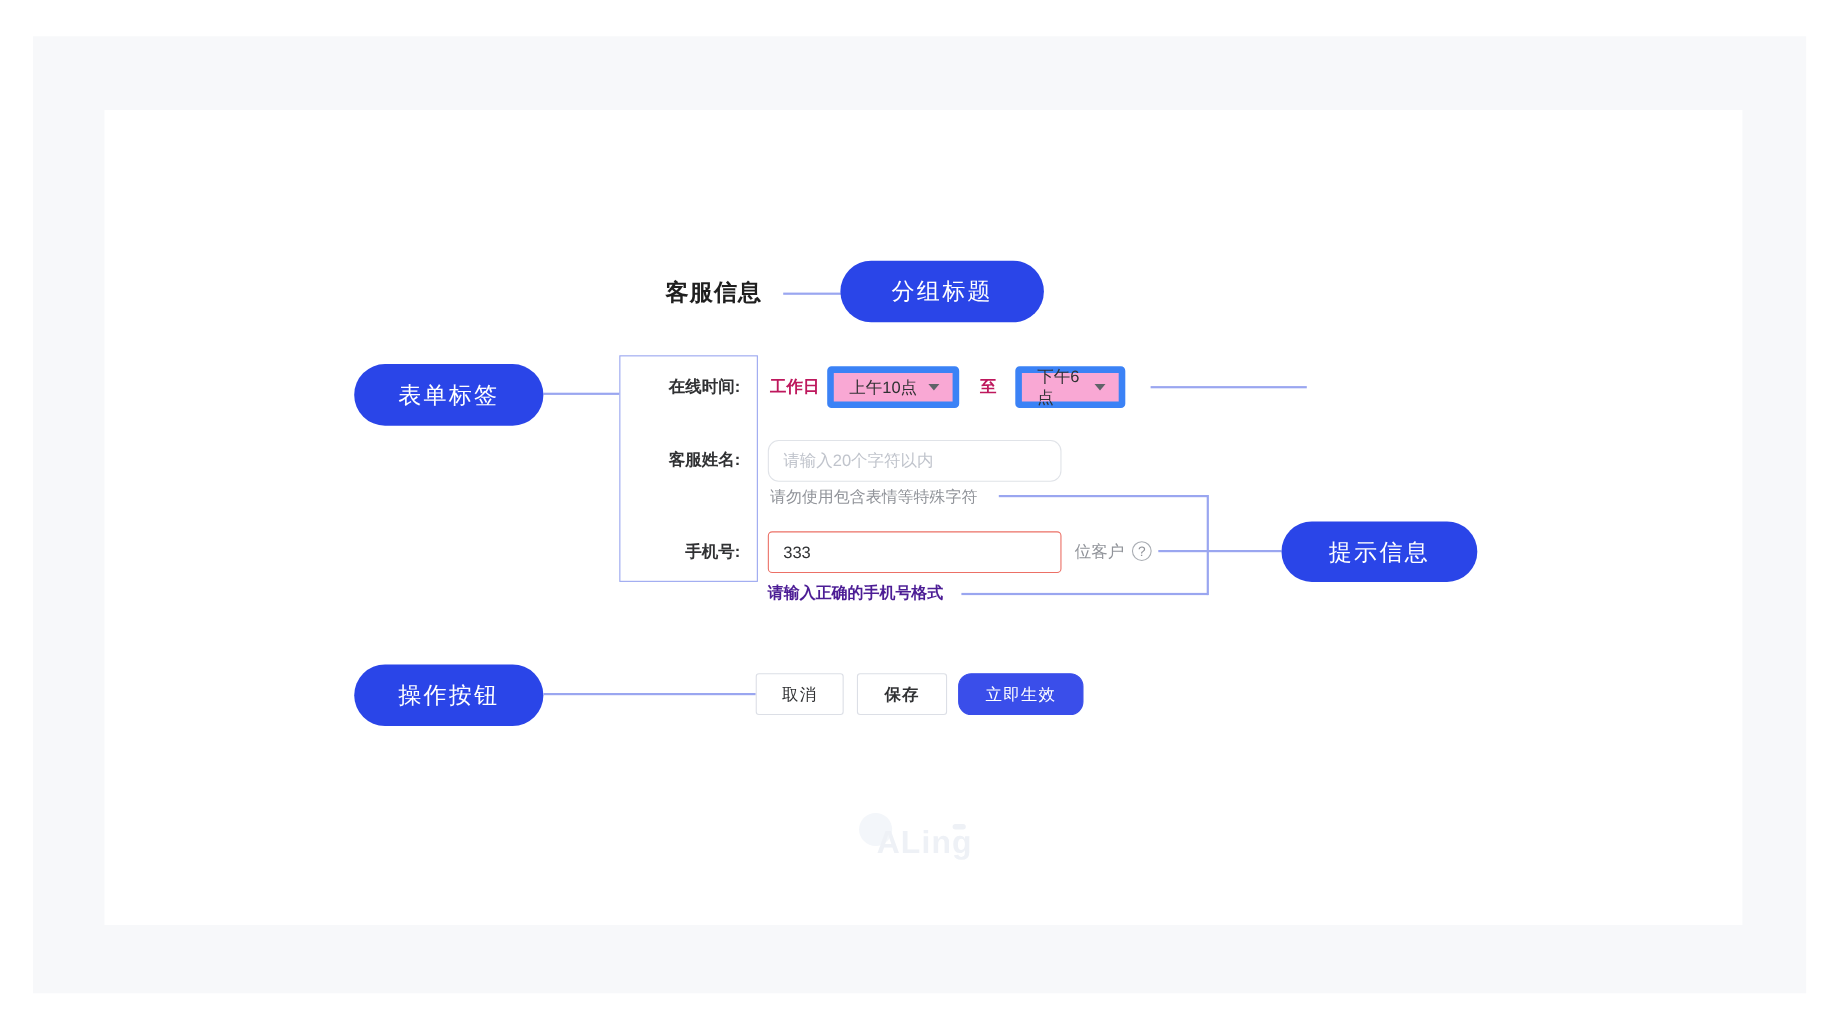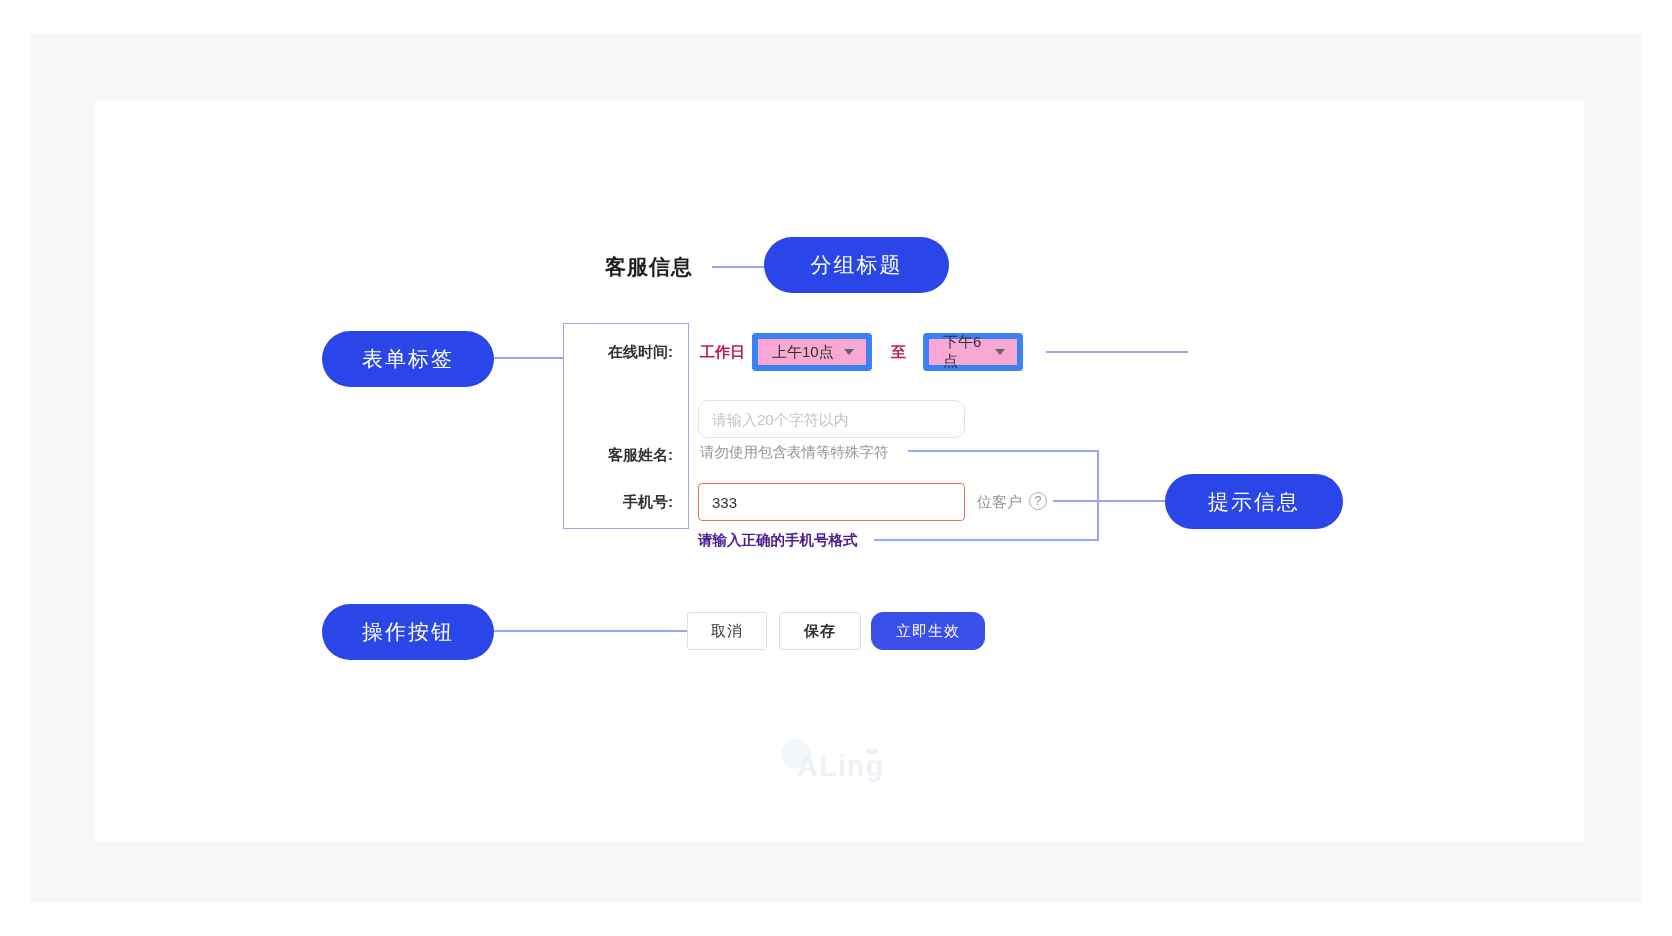--- a/index.html
+++ b/index.html
@@ -32,21 +32,21 @@
 
   .label-box{position:absolute;left:563px;top:323px;width:126px;height:206px;
              border:1.5px solid #9aa6f0;box-sizing:border-box;background:transparent;}
 
   #group-title{position:absolute;left:605px;top:254px;font-size:21px;font-weight:700;
                color:#1f1f1f;letter-spacing:1px;line-height:26px;text-align:center;}
 
   .flabel{position:absolute;left:563px;width:110px;text-align:right;font-size:15px;
           font-weight:600;color:#303133;line-height:16px;}
   #label-time{top:344px;}
-  #label-name{top:411px;margin-top:36px;}
+  #label-name{top:411px;}
   #label-phone{top:494px;}
 
   .inline-text{position:absolute;font-size:15px;font-weight:600;color:#be185d;line-height:16px;font-family:Liberation Serif, serif;}
   #text-workday{left:700px;top:344px;}
   #text-to{left:891px;top:344px;}
 
   .select{position:absolute;height:38px;border:6px solid #3b82f6;border-radius:4px;background:#f9a8d4;
           display:flex;align-items:center;justify-content:space-between;
           padding:0 12px 0 14px;font-size:15px;color:#303133;box-sizing:border-box;cursor:pointer;}
   #select-start{left:752px;top:333px;width:120px;}

